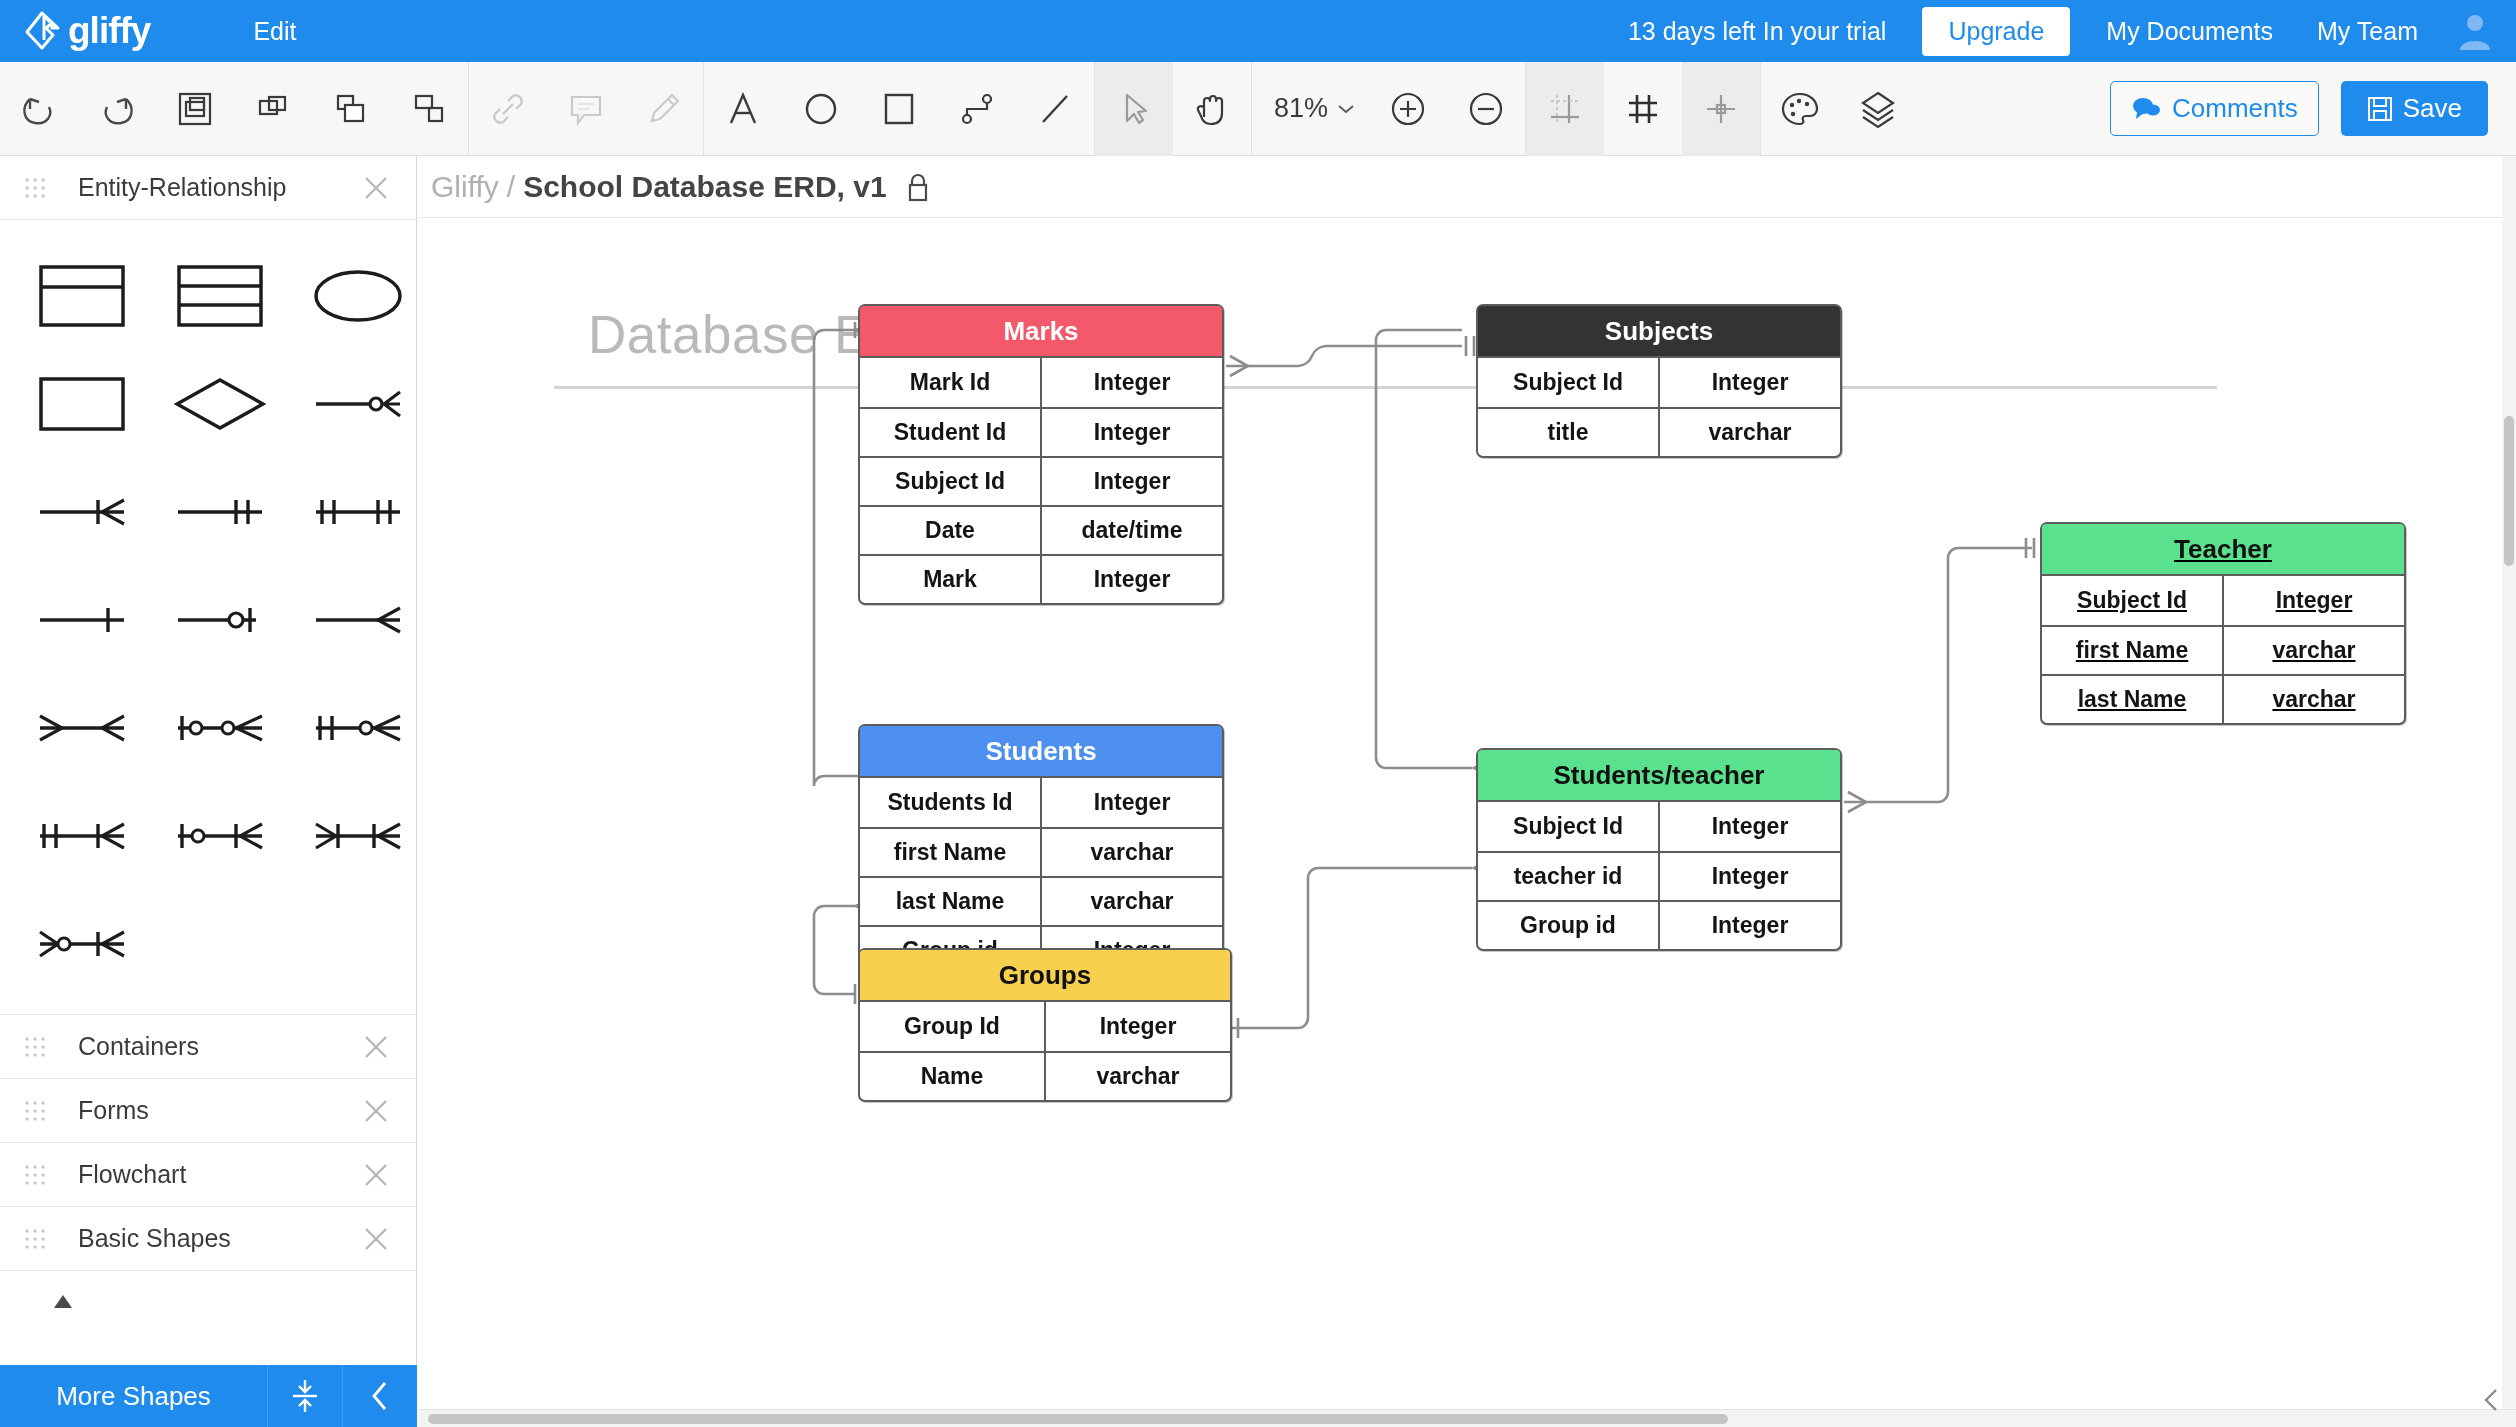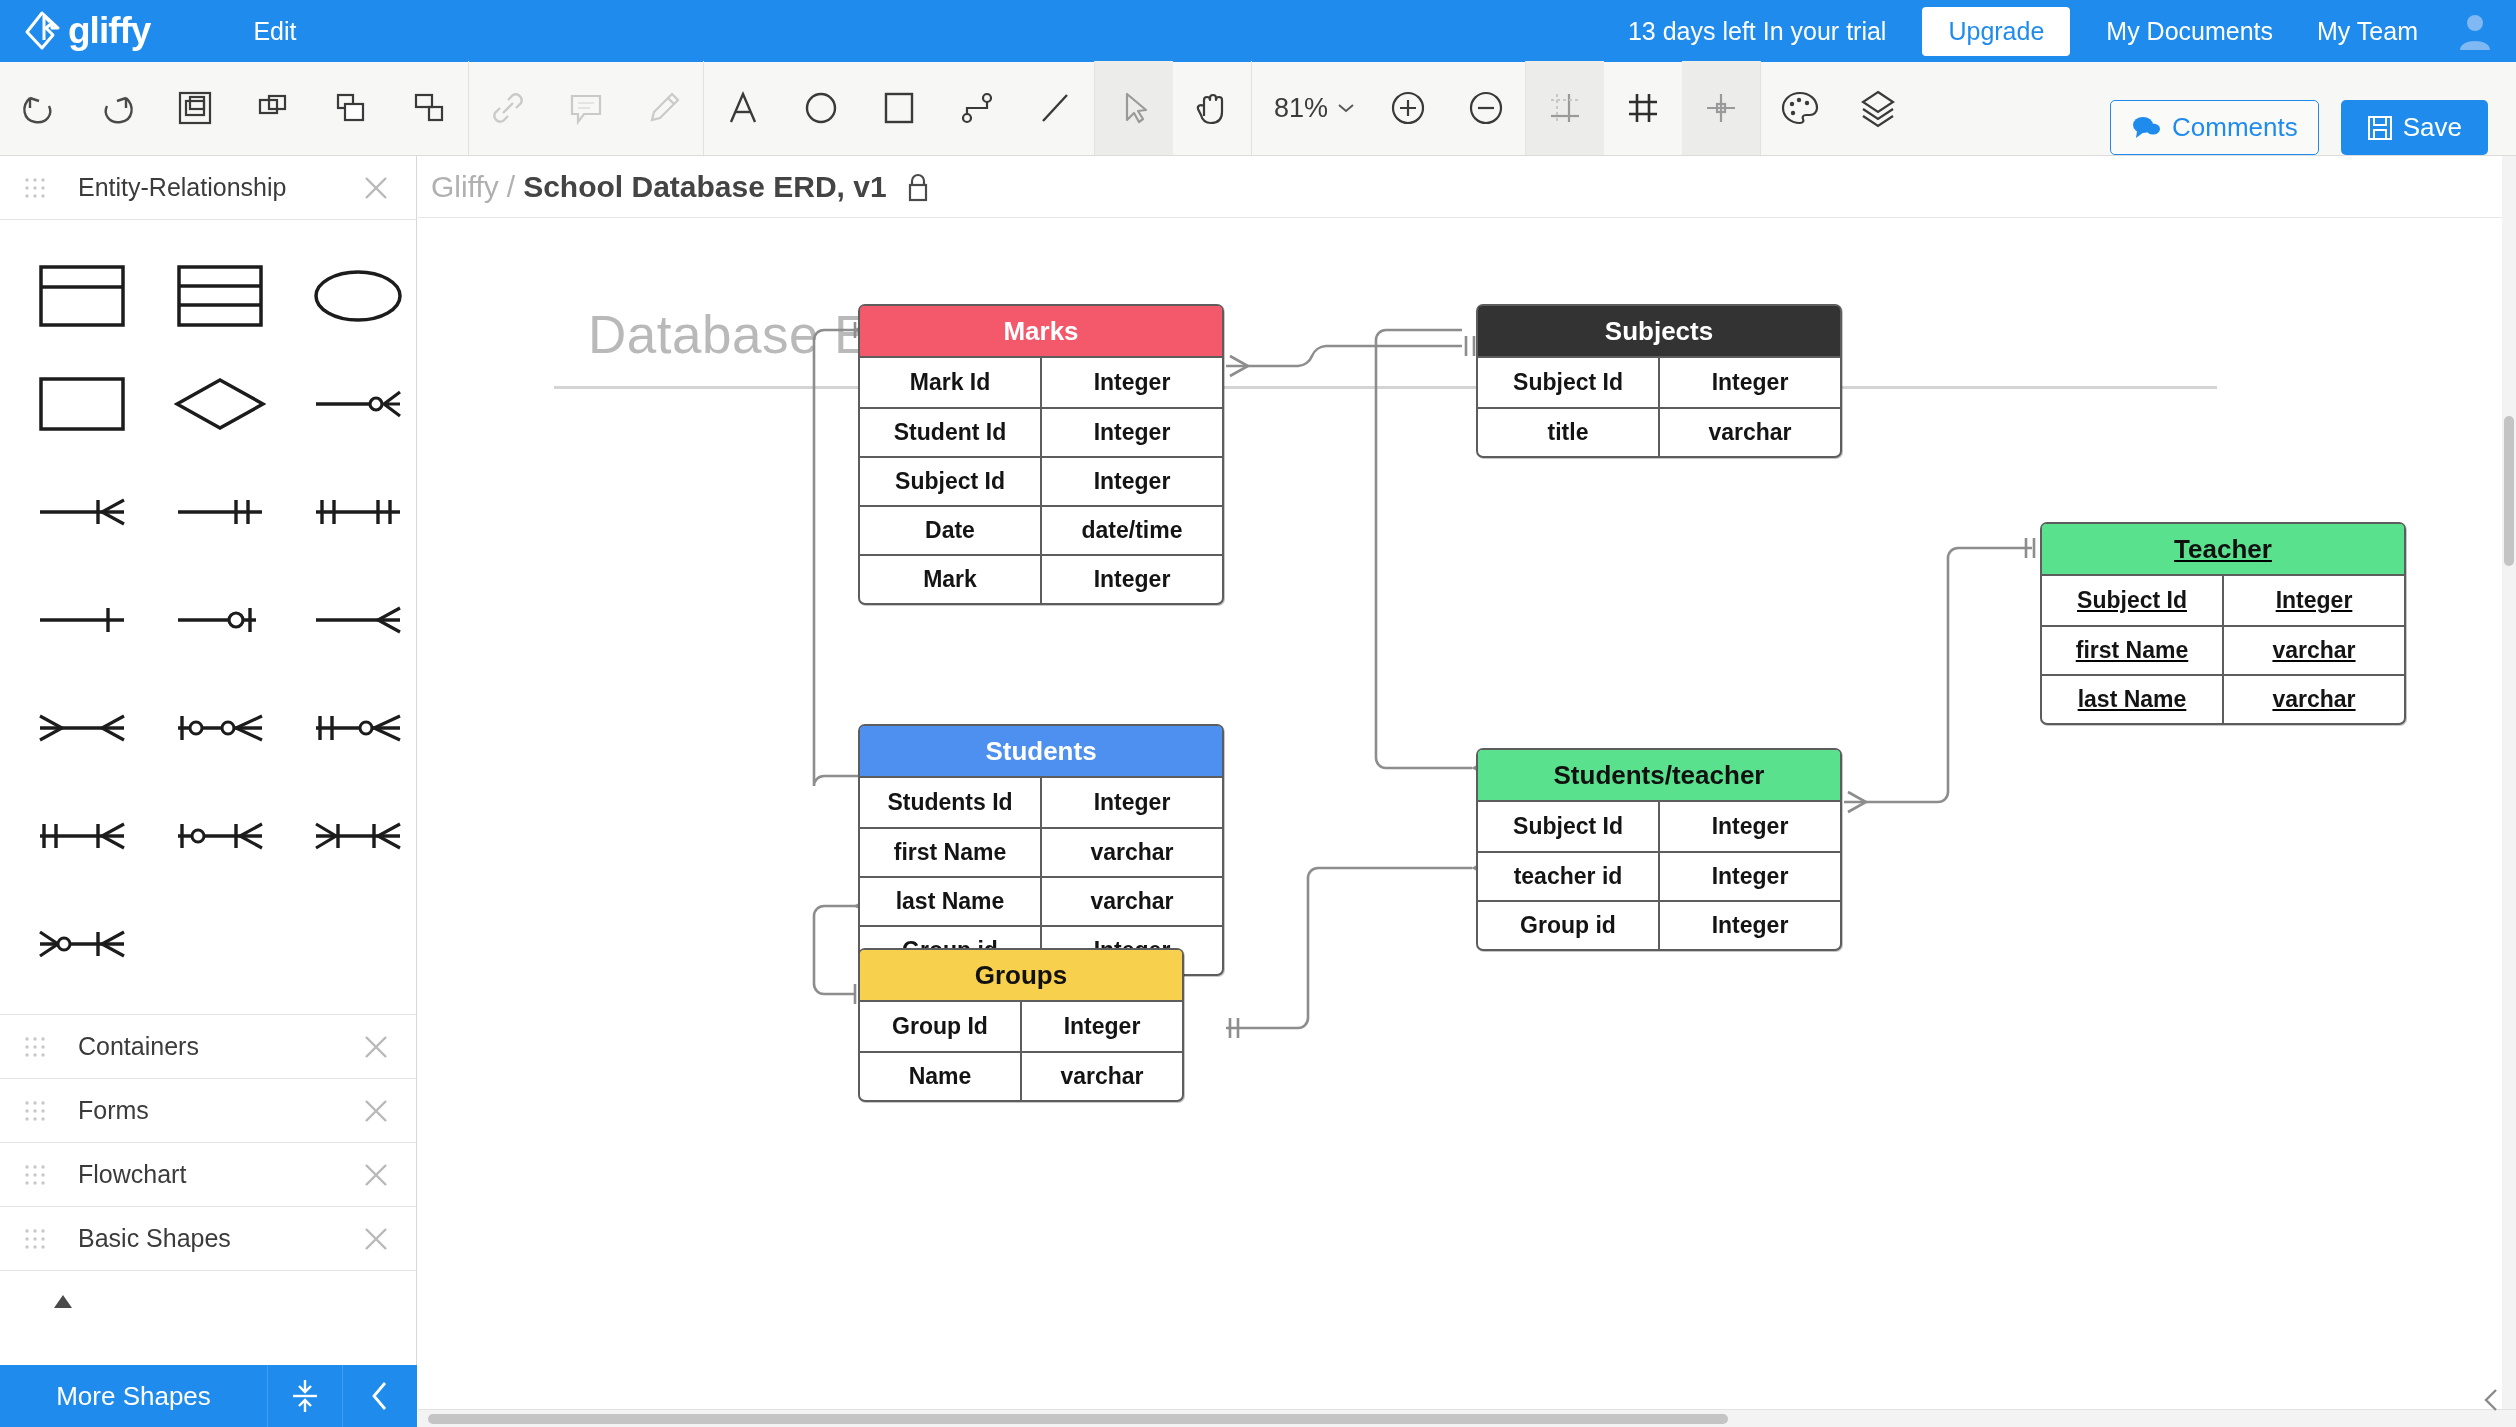--- a/index.html
+++ b/index.html
@@ -41,21 +41,21 @@
   .topnav-link {
     color: #ffffff; font-size: 25px; margin: 0 22px; cursor: pointer;
     white-space: nowrap;
   }
   .avatar-icon { margin: 0 24px 0 18px; width: 34px; height: 38px; display:block; }
 
   
   .toolbar {
     position: absolute; left: 0; top: 62px; width: 2516px; height: 94px;
     background: #f7f7f5; border-bottom: 1px solid #dcdcdc;
-    display: flex; align-items: flex-end;
+    display: flex; align-items: center;
   }
   .tb-group { display: flex; align-items: center; height: 94px; }
   .tb-sep { width: 1px; height: 94px; background: #e2e2e0; }
   .tb-btn {
     width: 78px; height: 94px; display: flex; align-items: center;
     justify-content: center; cursor: pointer;
   }
   .tb-btn.active { background: #ececeb; }
   .tb-btn.disabled { opacity: 0.32; }
   .zoom-pill {
@@ -787,21 +787,21 @@
       <div class="entity-row">
         <div class="cell left">teacher id</div>
         <div class="cell">Integer</div>
       </div>
       <div class="entity-row">
         <div class="cell left">Group id</div>
         <div class="cell">Integer</div>
       </div>
     </div>
 
-    <div class="entity" style="left:440px; top:730px; width:326px;">
+    <div class="entity" style="left:440px; top:730px; width:374px;">
       <div class="entity-head" style="background:#f7d04d;color:#111111">Groups</div>
       <div class="entity-row">
         <div class="cell left">Group Id</div>
         <div class="cell">Integer</div>
       </div>
       <div class="entity-row">
         <div class="cell left">Name</div>
         <div class="cell">varchar</div>
       </div>
     </div>

